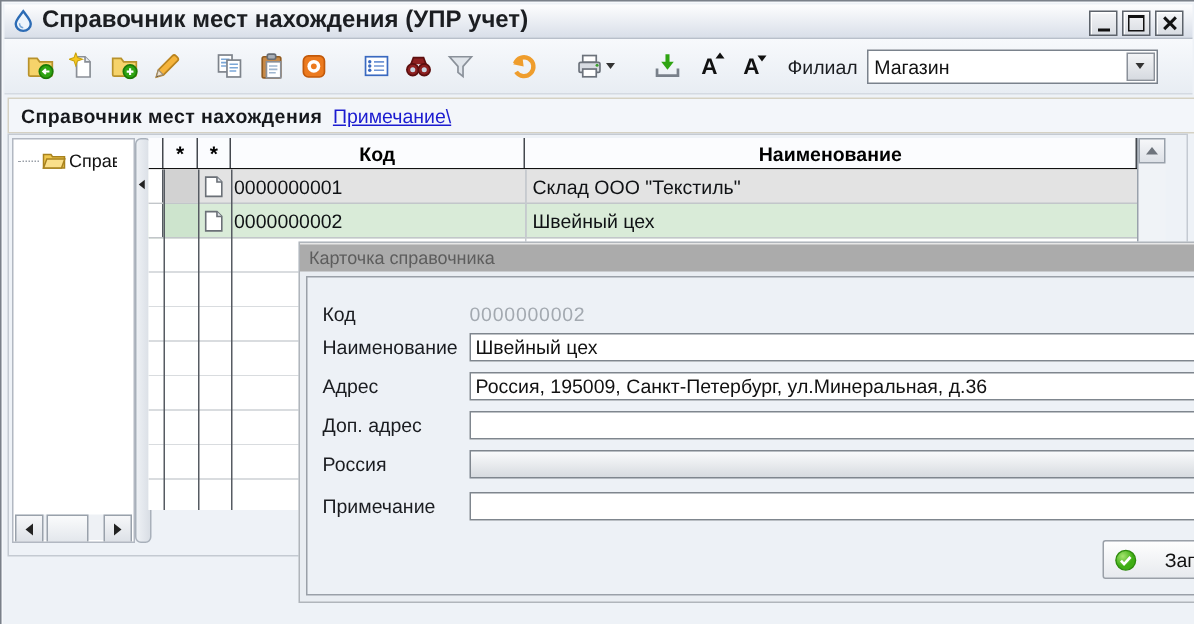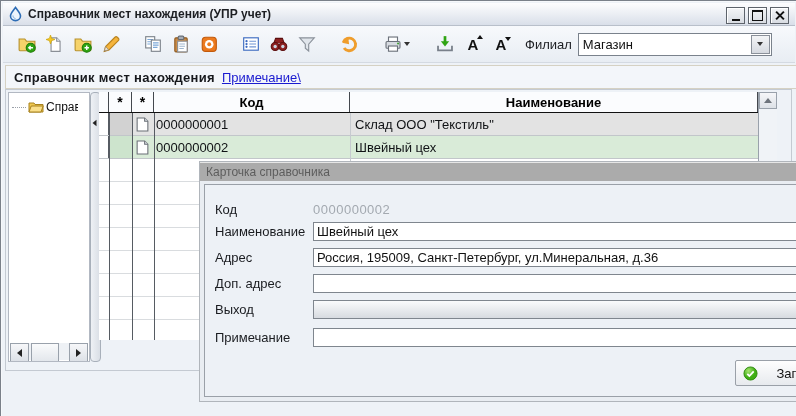--- a/index.html
+++ b/index.html
@@ -1,20 +1,20 @@
 <!DOCTYPE html>
 <html><head>
 <meta charset="utf-8">
 <style>
   html,body{margin:0;padding:0;background:#cfd4da;font-family:"Liberation Sans",sans-serif;}
   .window{position:relative;width:796px;height:416px;background:#eef2f7;border:1px solid #7a8089;box-shadow:inset 0 0 0 1px #f6f8fb;overflow:hidden;}
   
   .titlebar{position:absolute;left:2px;top:2px;right:2px;height:22px;display:flex;align-items:center;padding:0 4px;background:linear-gradient(#fdfdfe,#d9dfe9);border-bottom:1px solid #b8bfca;}
   .titlebar .app-icon{width:17px;height:17px;margin-right:4px;flex:0 0 auto;}
-  .title-text{font-size:12px;font-weight:700;color:#1c1e22;white-space:nowrap;}
+  .title-text{font-size:16px;font-weight:700;color:#1c1e22;white-space:nowrap;}
   .win-btns{position:absolute;right:6px;top:4px;display:flex;gap:3px;}
   .win-btn{width:17px;height:15px;background:linear-gradient(#f4f5f7,#d8dce2);border:1px solid #5d636b;box-shadow:inset 1px 1px 0 #ffffff;display:flex;align-items:center;justify-content:center;cursor:pointer;}
   .glyph-min{width:8px;height:2px;background:#111;margin-top:8px;}
   .glyph-max{width:9px;height:8px;border:1px solid #111;border-top:2px solid #111;}
   .glyph-close{position:relative;width:9px;height:9px;}
   .glyph-close::before,.glyph-close::after{content:"";position:absolute;left:4px;top:-1px;width:2px;height:11px;background:#111;}
   .glyph-close::before{transform:rotate(45deg);}
   .glyph-close::after{transform:rotate(-45deg);}
   
   .toolbar{position:absolute;left:2px;top:25px;right:2px;height:36px;display:flex;align-items:center;padding-left:10px;background:linear-gradient(#f7f9fc,#e8edf3);border-bottom:1px solid #d4dae2;}
@@ -332,21 +332,21 @@
         <span class="flabel">Адрес</span>
         <input class="finput" value="Россия, 195009, Санкт-Петербург, ул.Минеральная, д.36" style="">
       </div>
 
       <div class="frow" style="top:88px;">
         <span class="flabel">Доп. адрес</span>
         <input class="finput" value="" style="">
       </div>
 
       <div class="frow" style="top:114px;">
-        <span class="flabel">Выход</span>
+        <span class="flabel">Россия</span>
         <input class="finput lookup" readonly="" value="" style="">
         <div class="lk-btn">
           <svg viewBox="0 0 13 13">
               <path d="M3 1.5l8 5-8 5z" fill="#2d7bd6" stroke="#1a5bb0"></path>
               <path d="M3.8 3l4.5 2.8" stroke="#8fc0ef" stroke-width="1.2"></path>
             </svg>
         </div>
       </div>
 
       <div class="frow" style="top:142px;">

